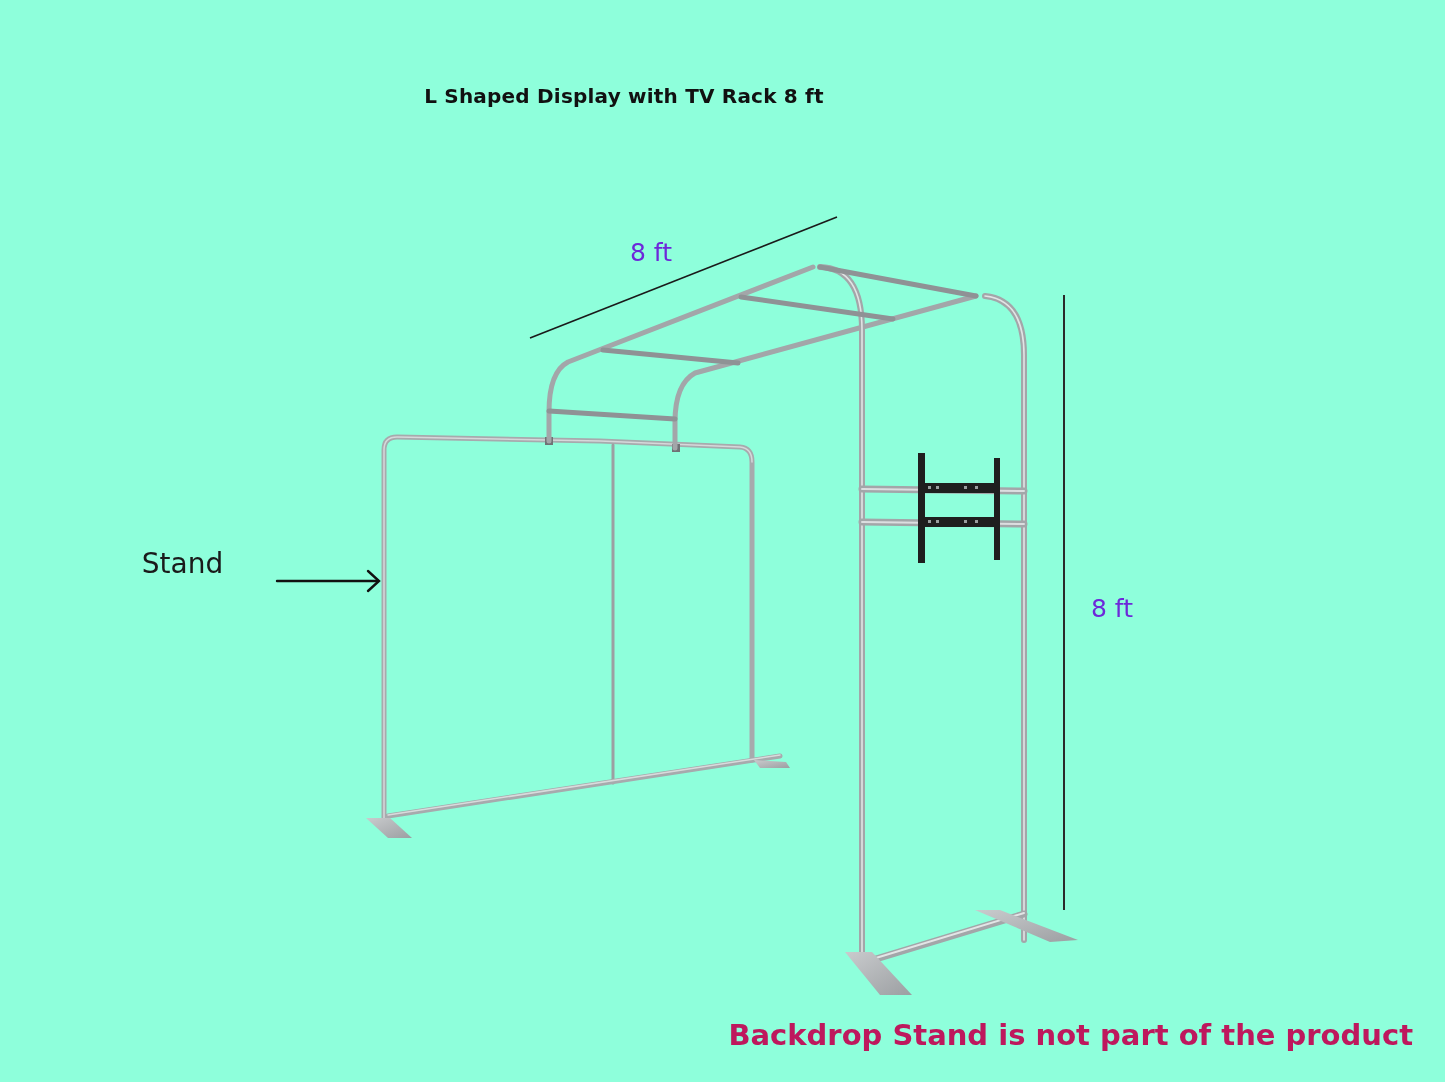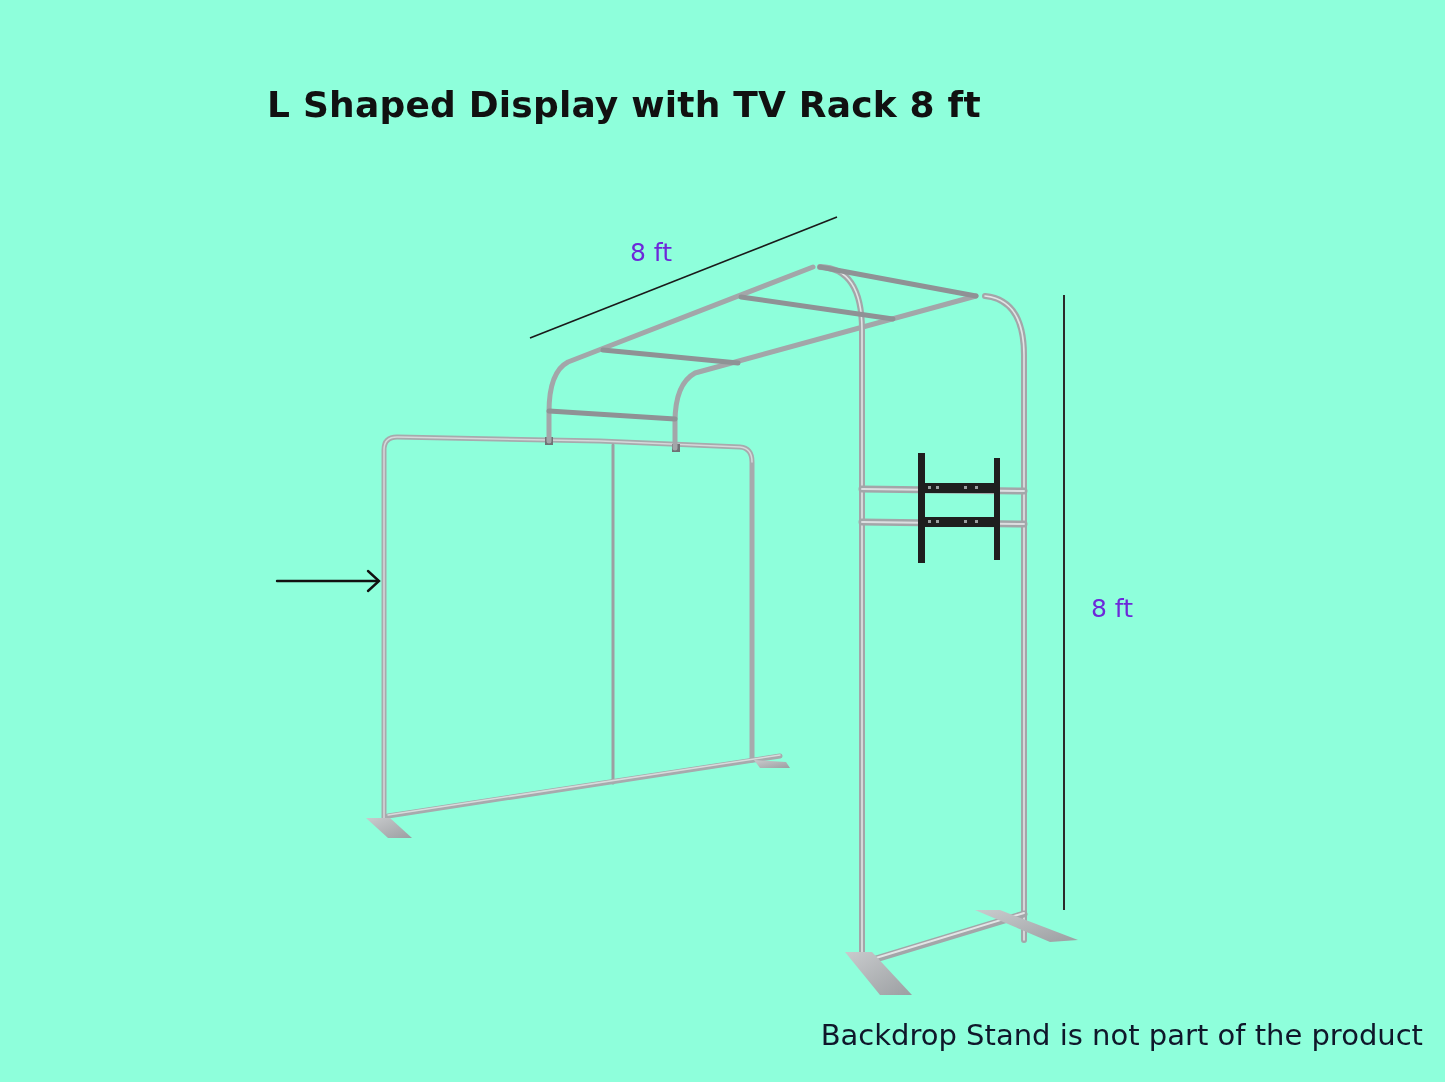--- a/index.html
+++ b/index.html
@@ -5,34 +5,34 @@
   html, body { margin: 0; padding: 0; }
   body {
     width: 1445px; height: 1082px;
     background: #8effdb;
     position: relative; overflow: hidden;
     font-family: "DejaVu Sans", sans-serif;
     color: #111;
   }
   .title {
     position: absolute; left: 0; width: 1248px; top: 84px;
-    text-align: center; font-size: 36px; font-weight: bold; letter-spacing: 0.2px;
+    text-align: center; font-size: 20px; font-weight: bold; letter-spacing: 0.2px;
   }
   .dim-label {
     position: absolute; font-size: 25px; font-weight: normal; color: #6d28d9;
   }
   .dim-top { left: 630px; top: 238px; }
   .dim-right { left: 1091px; top: 594px; }
   .side-label {
     position: absolute; left: 100px; top: 544px; width: 165px;
     text-align: center; font-size: 28px; line-height: 40px; color: #1a1a1a;
   }
   .footer {
-    position: absolute; right: 22px; top: 1018px;
-    font-size: 29px; font-weight: normal; color: #0f172a;
+    position: absolute; right: 32px; top: 1018px;
+    font-size: 29px; font-weight: bold; color: #be185d;
   }
   svg.scene { position: absolute; left: 0; top: 0; }
 </style>
 </head>
 <body>
 
 <div class="title">L Shaped Display with TV Rack 8 ft</div>
 
 <svg class="scene" width="1445" height="1082" viewBox="0 0 1445 1082">
   <defs>
@@ -113,15 +113,16 @@
   <g stroke="#111" stroke-width="2.4" fill="none" stroke-linecap="round">
     <line x1="277" y1="581" x2="378" y2="581"></line>
     <polyline points="368,571 379,581 368,591"></polyline>
   </g>
 </svg>
 
 <div class="dim-label dim-top">8 ft</div>
 <div class="dim-label dim-right">8 ft</div>
 
 <div class="side-label">
+  <div>Stand</div>
 </div>
 
 <div class="footer">Backdrop Stand is not part of the product</div>
 
 </body></html>

